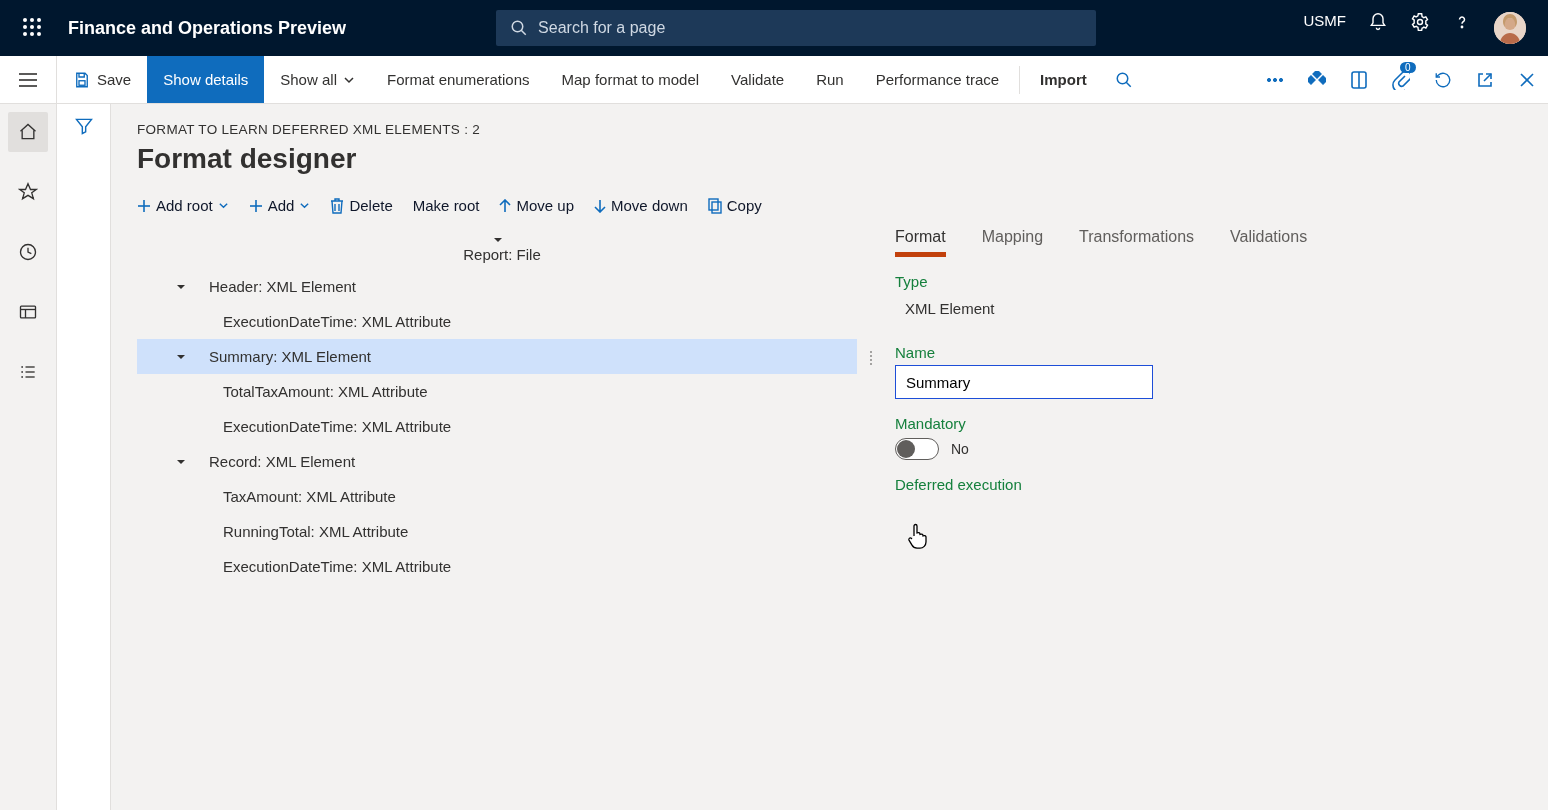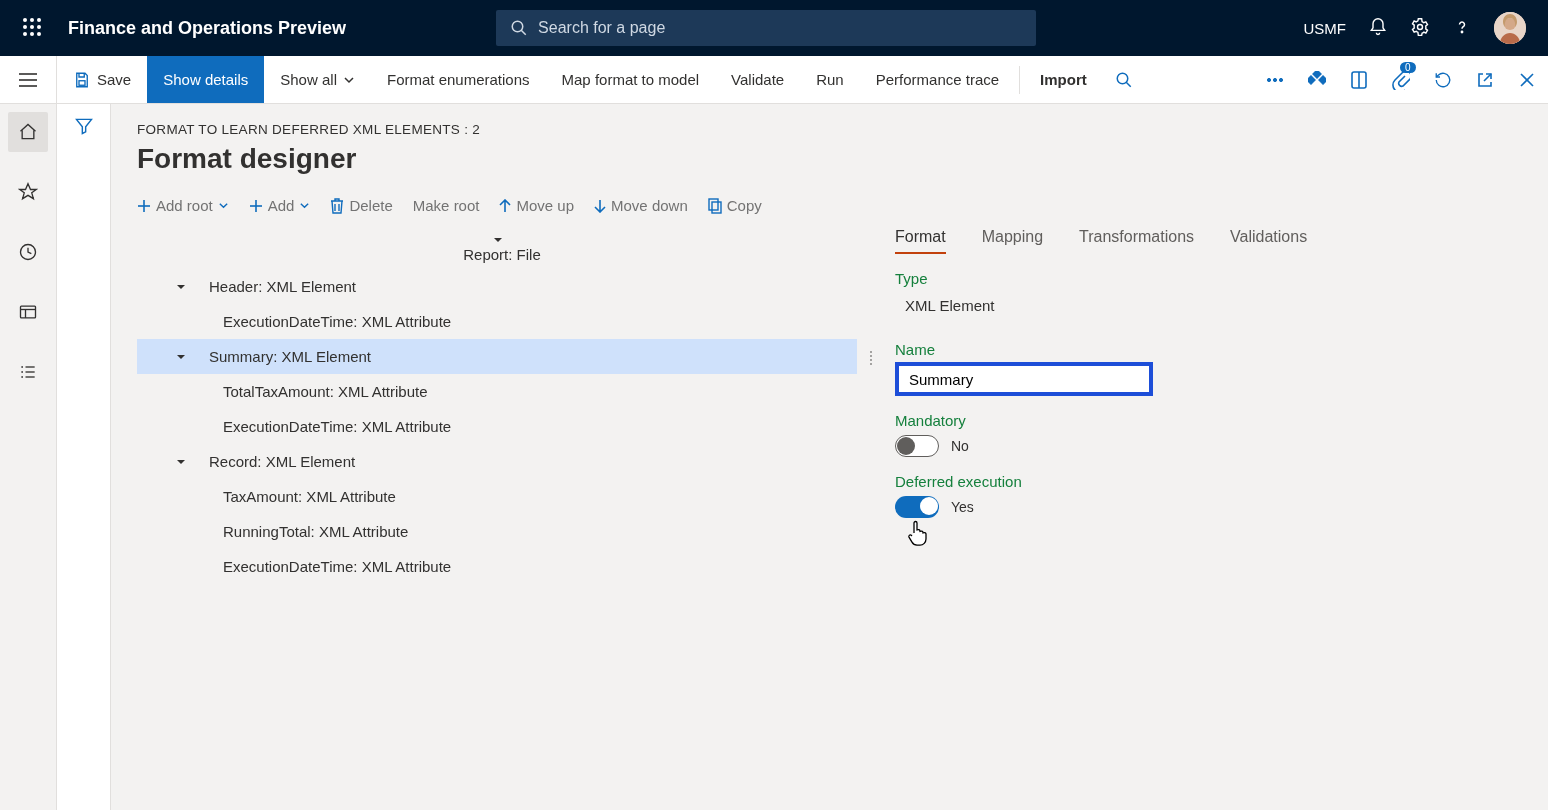--- a/index.html
+++ b/index.html
@@ -18,29 +18,29 @@
   display: flex;
   align-items: center;
   color: #fff;
   padding: 0 12px;
 }
 .waffle { width: 40px; text-align:center; cursor:pointer; }
 .waffle svg { fill:#fff; }
 .app-title { font-size: 18px; font-weight:600; margin-left:16px; }
 .search-box {
   margin-left:150px;
-  width:540px; height:36px;
+  width:600px; height:36px;
   background:#1d3958;
   border-radius:2px;
   display:flex; align-items:center;
   padding:0 14px;
   color:#cfd8e3;
 }
 .search-box span.ph { margin-left:10px; font-size:16px; }
-.top-right { margin-left:auto; display:flex; align-items:center; gap:22px; padding-right:10px; }
+.top-right { margin-left:auto; display:flex; gap:22px; padding-right:10px; }
 .top-right .txt { font-size:15px; }
 .top-right .ico { cursor:pointer; }
 .avatar { width:32px; height:32px; border-radius:50%; background:#e0c8b8; display:flex; align-items:center; justify-content:center; overflow:hidden; }
 .avatar svg{display:block;}
 
 .action-bar {
   height: 48px;
   background:#fff;
   border-bottom:1px solid #e1dfdd;
   display:flex; align-items:center;
@@ -59,42 +59,42 @@
 .left-rail { width:57px; background:#f3f2f1; border-right:1px solid #e1dfdd; display:flex; flex-direction:column; align-items:center; padding-top:8px; gap:20px;}
 .left-rail .rail-item { width:40px; height:40px; display:flex; align-items:center; justify-content:center; cursor:pointer; border-radius:2px;}
 .left-rail .rail-item.active { background:#e1dfdd;}
 .filter-col { width:54px; background:#fff; border-right:1px solid #e1dfdd; padding-top:12px; text-align:center;}
 .filter-col .funnel { cursor:pointer; }
 
 .main { flex:1; background:#f3f2f1; padding:18px 26px 0 26px; display:flex; flex-direction:column; }
 .breadcrumb { font-size:13.5px; letter-spacing:0.3px; color:#323130; font-weight:400; text-transform:uppercase;}
 .page-title { font-size:28px; font-weight:600; margin-top:6px; }
 
-.tree-actions { margin-top:22px; display:flex; align-items:center; gap:20px; color:#737373; font-size:15px;}
+.tree-actions { margin-top:22px; display:flex; align-items:center; gap:20px; color:#0f172a; font-size:15px;}
 .tree-actions .ta { display:flex; align-items:center; gap:5px; cursor:pointer;}
 .tree-actions svg { stroke:#0f6cbd; fill:none; }
 
 .content-row { display:flex; margin-top:14px; flex:1; }
 .tree-panel { flex: 0 0 720px; padding-top:6px;}
 .tree-panel .node { height:35px; display:flex; align-items:center; font-size:15px; position:relative;}
 .tree-panel .node .toggle { width:12px; height:12px; display:flex; align-items:center; justify-content:center; margin-right:8px;}
 .tree-panel .node.selected { background:#cfe1fb; }
 .grip { width:16px; display:flex; flex-direction:column; align-items:center; justify-content:center; gap:2px; color:#8a8886; user-select:none;}
 .grip div{width:2px;height:2px;background:#8a8886;border-radius:50%;}
 .grip-wrap{display:flex;align-items:center;height:260px; margin:0 6px;}
 
 .props { flex:1; padding-left:10px;}
 .tabs { display:flex; gap:36px; font-size:16px; color:#605e5c; }
 .tabs .tab { cursor:pointer; padding-bottom:6px;}
-.tabs .tab.active { color:#323130; border-bottom:2px solid #c2410c; }
+.tabs .tab.active { color:#323130; border-bottom:5px solid #c2410c; }
 
 .field { margin-top:16px; }
 .field .lbl { font-size:15px; color:#15803d; }
 .field .ro-val { height:34px; background:#f3f2f1; border:0; padding:6px 10px; font-size:15px; width:192px; margin-top:4px;}
-.field input.txt { height:34px; width:258px; border:4px solid #1d4ed8; padding:4px 10px; font-size:15px; margin-top:4px; background:#fff;}
+.field input.txt { height:34px; width:258px; border:1px solid #1d4ed8; padding:4px 10px; font-size:15px; margin-top:4px; background:#fff;}
 .toggle-row { display:flex; align-items:center; gap:12px; margin-top:6px;}
 .switch { width:44px; height:22px; border-radius:11px; position:relative; cursor:pointer;}
 .switch.off { background:#fff; border:1px solid #605e5c;}
 .switch.off .knob { left:1px; background:#605e5c;}
 .switch.on { background:#0f6cbd; }
 .switch.on .knob { right:1px; background:#fff;}
 .switch .knob { width:18px; height:18px; border-radius:50%; position:absolute; top:1px; }
 .cursor-hand { position:absolute; margin-left:-12px; margin-top:6px; pointer-events:none;}
 
 </style>
@@ -444,26 +444,20 @@
           <div class="lbl">Mandatory</div>
           <div class="toggle-row">
             <div class="switch off">
                 <div class="knob"></div>
               </div>
             <span>No</span>
           </div>
         </div>
         <div class="field" style="position:relative">
           <div class="lbl">Deferred execution</div>
-          <div class="toggle-row">
-            <div class="switch on">
-                <div class="knob"></div>
-              </div>
-            <span>Yes</span>
-          </div>
           <svg class="cursor-hand" width="26" height="28" viewBox="0 0 26 28" style="left:22px;top:40px;position:absolute">
               <path d="M9 14V4a1.5 1.5 0 0 1 3 0v7l1-.3a1.5 1.5 0 0 1 2 1.4v.4l1-.3a1.5 1.5 0 0 1 2 1.4v.4l1-.3a1.5 1.5 0 0 1 2 1.4v5a6 6 0 0 1-6 6h-3a6 6 0 0 1-5-3l-3-5a1.5 1.5 0 0 1 2-2l1 .8" fill="#fff" stroke="#000" stroke-width="1.3"></path>
             </svg>
         </div>
       </div>
     </div>
   </div>
 </div>
 
 </body></html>

